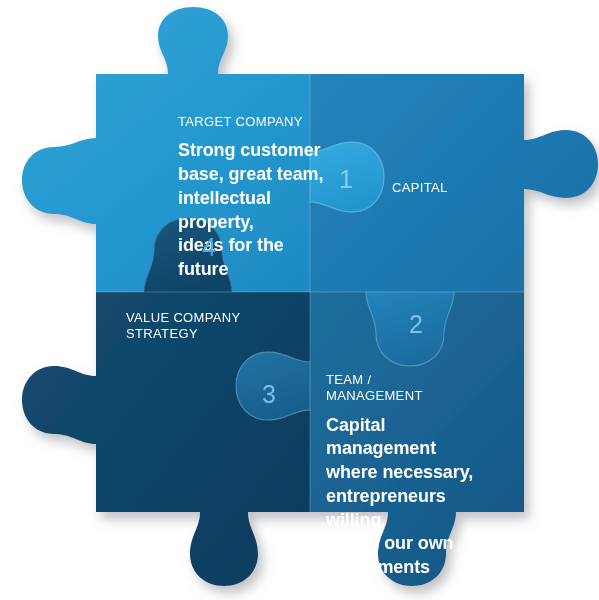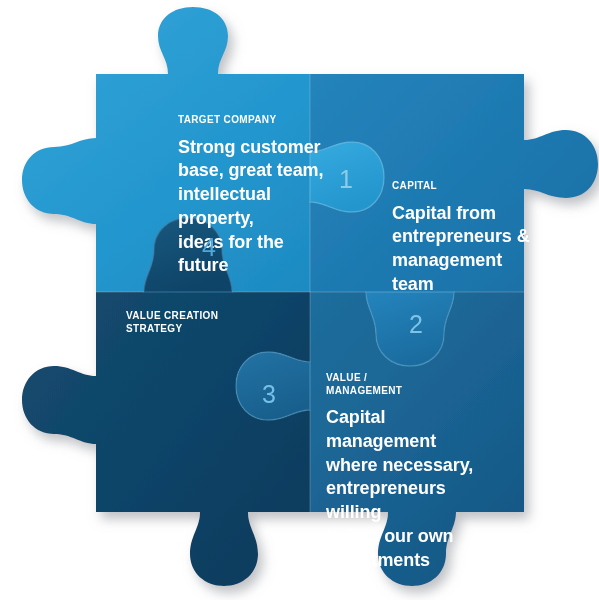--- a/index.html
+++ b/index.html
@@ -32,22 +32,22 @@
     top: 0;
     width: 599px;
     height: 600px;
     pointer-events: none;
   }
   .quad-text {
     position: absolute;
     color: #ffffff;
   }
   .q-title {
-    font-size: 10px;
-    font-weight: bold;
+    font-size: 13px;
+    font-weight: normal;
     letter-spacing: 0.35px;
     line-height: 1.25;
     margin: 0 0 9px 0;
     white-space: pre-line;
   }
   .q-body {
     font-size: 18px;
     font-weight: bold;
     line-height: 1.32;
     margin: 0;
@@ -272,32 +272,29 @@
     <div class="quad-text" id="text-target-company">
       <p class="q-title">TARGET COMPANY</p>
       <p class="q-body">Strong customer
 base, great team,
 intellectual property,
 ideas for the future</p>
     </div>
 
     <div class="quad-text" id="text-capital">
       <p class="q-title">CAPITAL</p>
-      <p class="q-body">Capital from
-entrepreneurs &amp;
-management team</p>
     </div>
 
     <div class="quad-text" id="text-value-creation">
-      <p class="q-title">VALUE CREATION
+      <p class="q-title">VALUE COMPANY
 STRATEGY</p>
     </div>
 
     <div class="quad-text" id="text-team-mgmt">
-      <p class="q-title">VALUE /
+      <p class="q-title">TEAM /
 MANAGEMENT</p>
       <p class="q-body">Capital management
 where necessary,
 entrepreneurs willing
 to join our own
 investments</p>
     </div>
 
     <div class="knob-num" id="knob-num-1">1</div>
     <div class="knob-num" id="knob-num-2">2</div>

